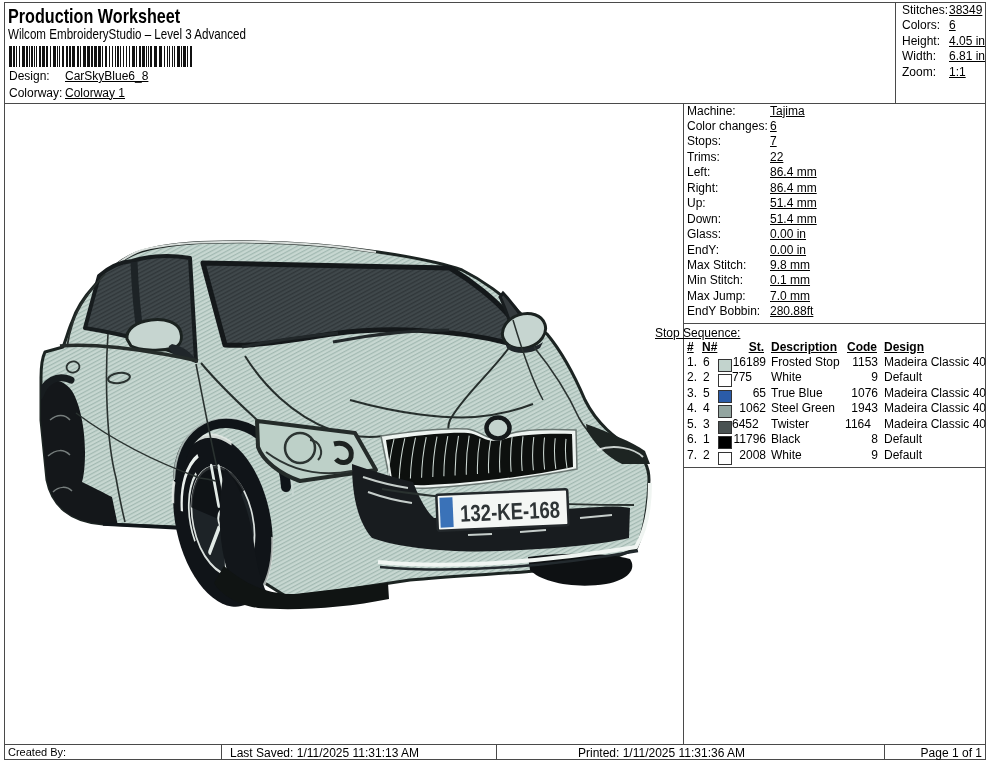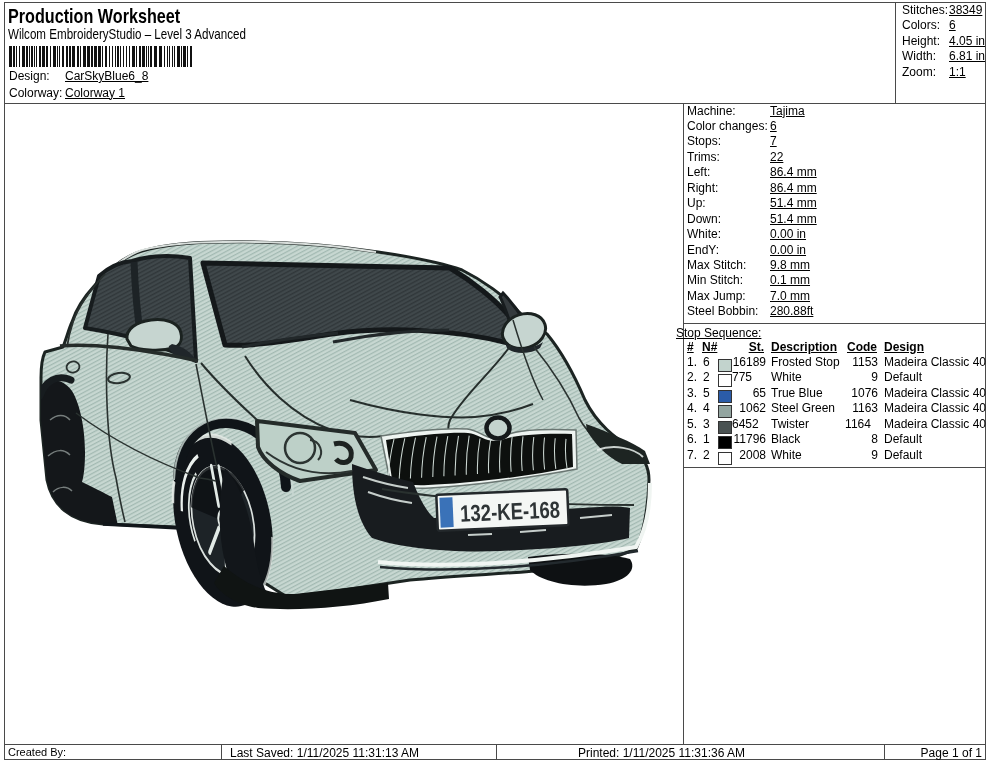--- a/index.html
+++ b/index.html
@@ -103,28 +103,28 @@
 
   <div class="abs t12" style="left:687px;top:103.5px;">
     <div><span style="display:inline-block;width:83px">Machine:</span>Tajima</div>
     <div><span style="display:inline-block;width:83px">Color changes:</span>6</div>
     <div><span style="display:inline-block;width:83px">Stops:</span>7</div>
     <div><span style="display:inline-block;width:83px">Trims:</span>22</div>
     <div><span style="display:inline-block;width:83px">Left:</span>86.4 mm</div>
     <div><span style="display:inline-block;width:83px">Right:</span>86.4 mm</div>
     <div><span style="display:inline-block;width:83px">Up:</span>51.4 mm</div>
     <div><span style="display:inline-block;width:83px">Down:</span>51.4 mm</div>
-    <div><span style="display:inline-block;width:83px">White:</span>0.00 in</div>
+    <div><span style="display:inline-block;width:83px">Glass:</span>0.00 in</div>
     <div><span style="display:inline-block;width:83px">EndY:</span>0.00 in</div>
     <div><span style="display:inline-block;width:83px">Max Stitch:</span>9.8 mm</div>
     <div><span style="display:inline-block;width:83px">Min Stitch:</span>0.1 mm</div>
     <div><span style="display:inline-block;width:83px">Max Jump:</span>7.0 mm</div>
-    <div><span style="display:inline-block;width:83px">Steel Bobbin:</span>280.88ft</div>
-  </div>
-  <div class="abs t12" style="left:676px;top:325.5px;">Stop Sequence:</div>
+    <div><span style="display:inline-block;width:83px">EndY Bobbin:</span>280.88ft</div>
+  </div>
+  <div class="abs t12" style="left:655px;top:325.5px;">Stop Sequence:</div>
 
   <div class="abs" style="left:0;top:0;font-size:12px;">
 
     <b class="abs" style="left:687px;top:340px;text-decoration:underline">#</b>
     <b class="abs" style="left:702px;top:340px;text-decoration:underline">N#</b>
     <b class="abs" style="left:726px;top:340px;width:38px;text-align:right;text-decoration:underline">St.</b>
     <b class="abs" style="left:771px;top:340px;text-decoration:underline">Description</b>
     <b class="abs" style="left:838px;top:340px;width:39px;text-align:right;text-decoration:underline">Code</b>
     <b class="abs" style="left:884px;top:340px;text-decoration:underline">Design</b>
   </div>
@@ -148,21 +148,21 @@
     <span class="abs" style="left:718px;top:389.90px;width:12px;height:11px;background:#2b5ca8;border:1px solid #333"></span>
     <span class="abs" style="left:732px;top:385.90px;width:34px;text-align:right">65</span>
     <span class="abs" style="left:771px;top:385.90px;white-space:nowrap">True Blue</span>
     <span class="abs" style="left:838px;top:385.90px;width:40px;text-align:right">1076</span>
     <span class="abs" style="left:884px;top:385.90px;white-space:nowrap">Madeira Classic 40</span>
     <span class="abs" style="left:687px;top:401.35px;white-space:nowrap">4.</span>
     <span class="abs" style="left:703px;top:401.35px">4</span>
     <span class="abs" style="left:718px;top:405.35px;width:12px;height:11px;background:#93a5a0;border:1px solid #333"></span>
     <span class="abs" style="left:732px;top:401.35px;width:34px;text-align:right">1062</span>
     <span class="abs" style="left:771px;top:401.35px;white-space:nowrap">Steel Green</span>
-    <span class="abs" style="left:838px;top:401.35px;width:40px;text-align:right">1163</span>
+    <span class="abs" style="left:838px;top:401.35px;width:40px;text-align:right">1943</span>
     <span class="abs" style="left:884px;top:401.35px;white-space:nowrap">Madeira Classic 40</span>
     <span class="abs" style="left:687px;top:416.80px;white-space:nowrap">5.</span>
     <span class="abs" style="left:703px;top:416.80px">3</span>
     <span class="abs" style="left:718px;top:420.80px;width:12px;height:11px;background:#4a5252;border:1px solid #333"></span>
     <span class="abs" style="left:732px;top:416.80px;width:34px;text-align:left">6452</span>
     <span class="abs" style="left:771px;top:416.80px;white-space:nowrap">Twister</span>
     <span class="abs" style="left:838px;top:416.80px;width:40px;text-align:center">1164</span>
     <span class="abs" style="left:884px;top:416.80px;white-space:nowrap">Madeira Classic 40</span>
     <span class="abs" style="left:687px;top:432.25px;white-space:nowrap">6.</span>
     <span class="abs" style="left:703px;top:432.25px">1</span>

